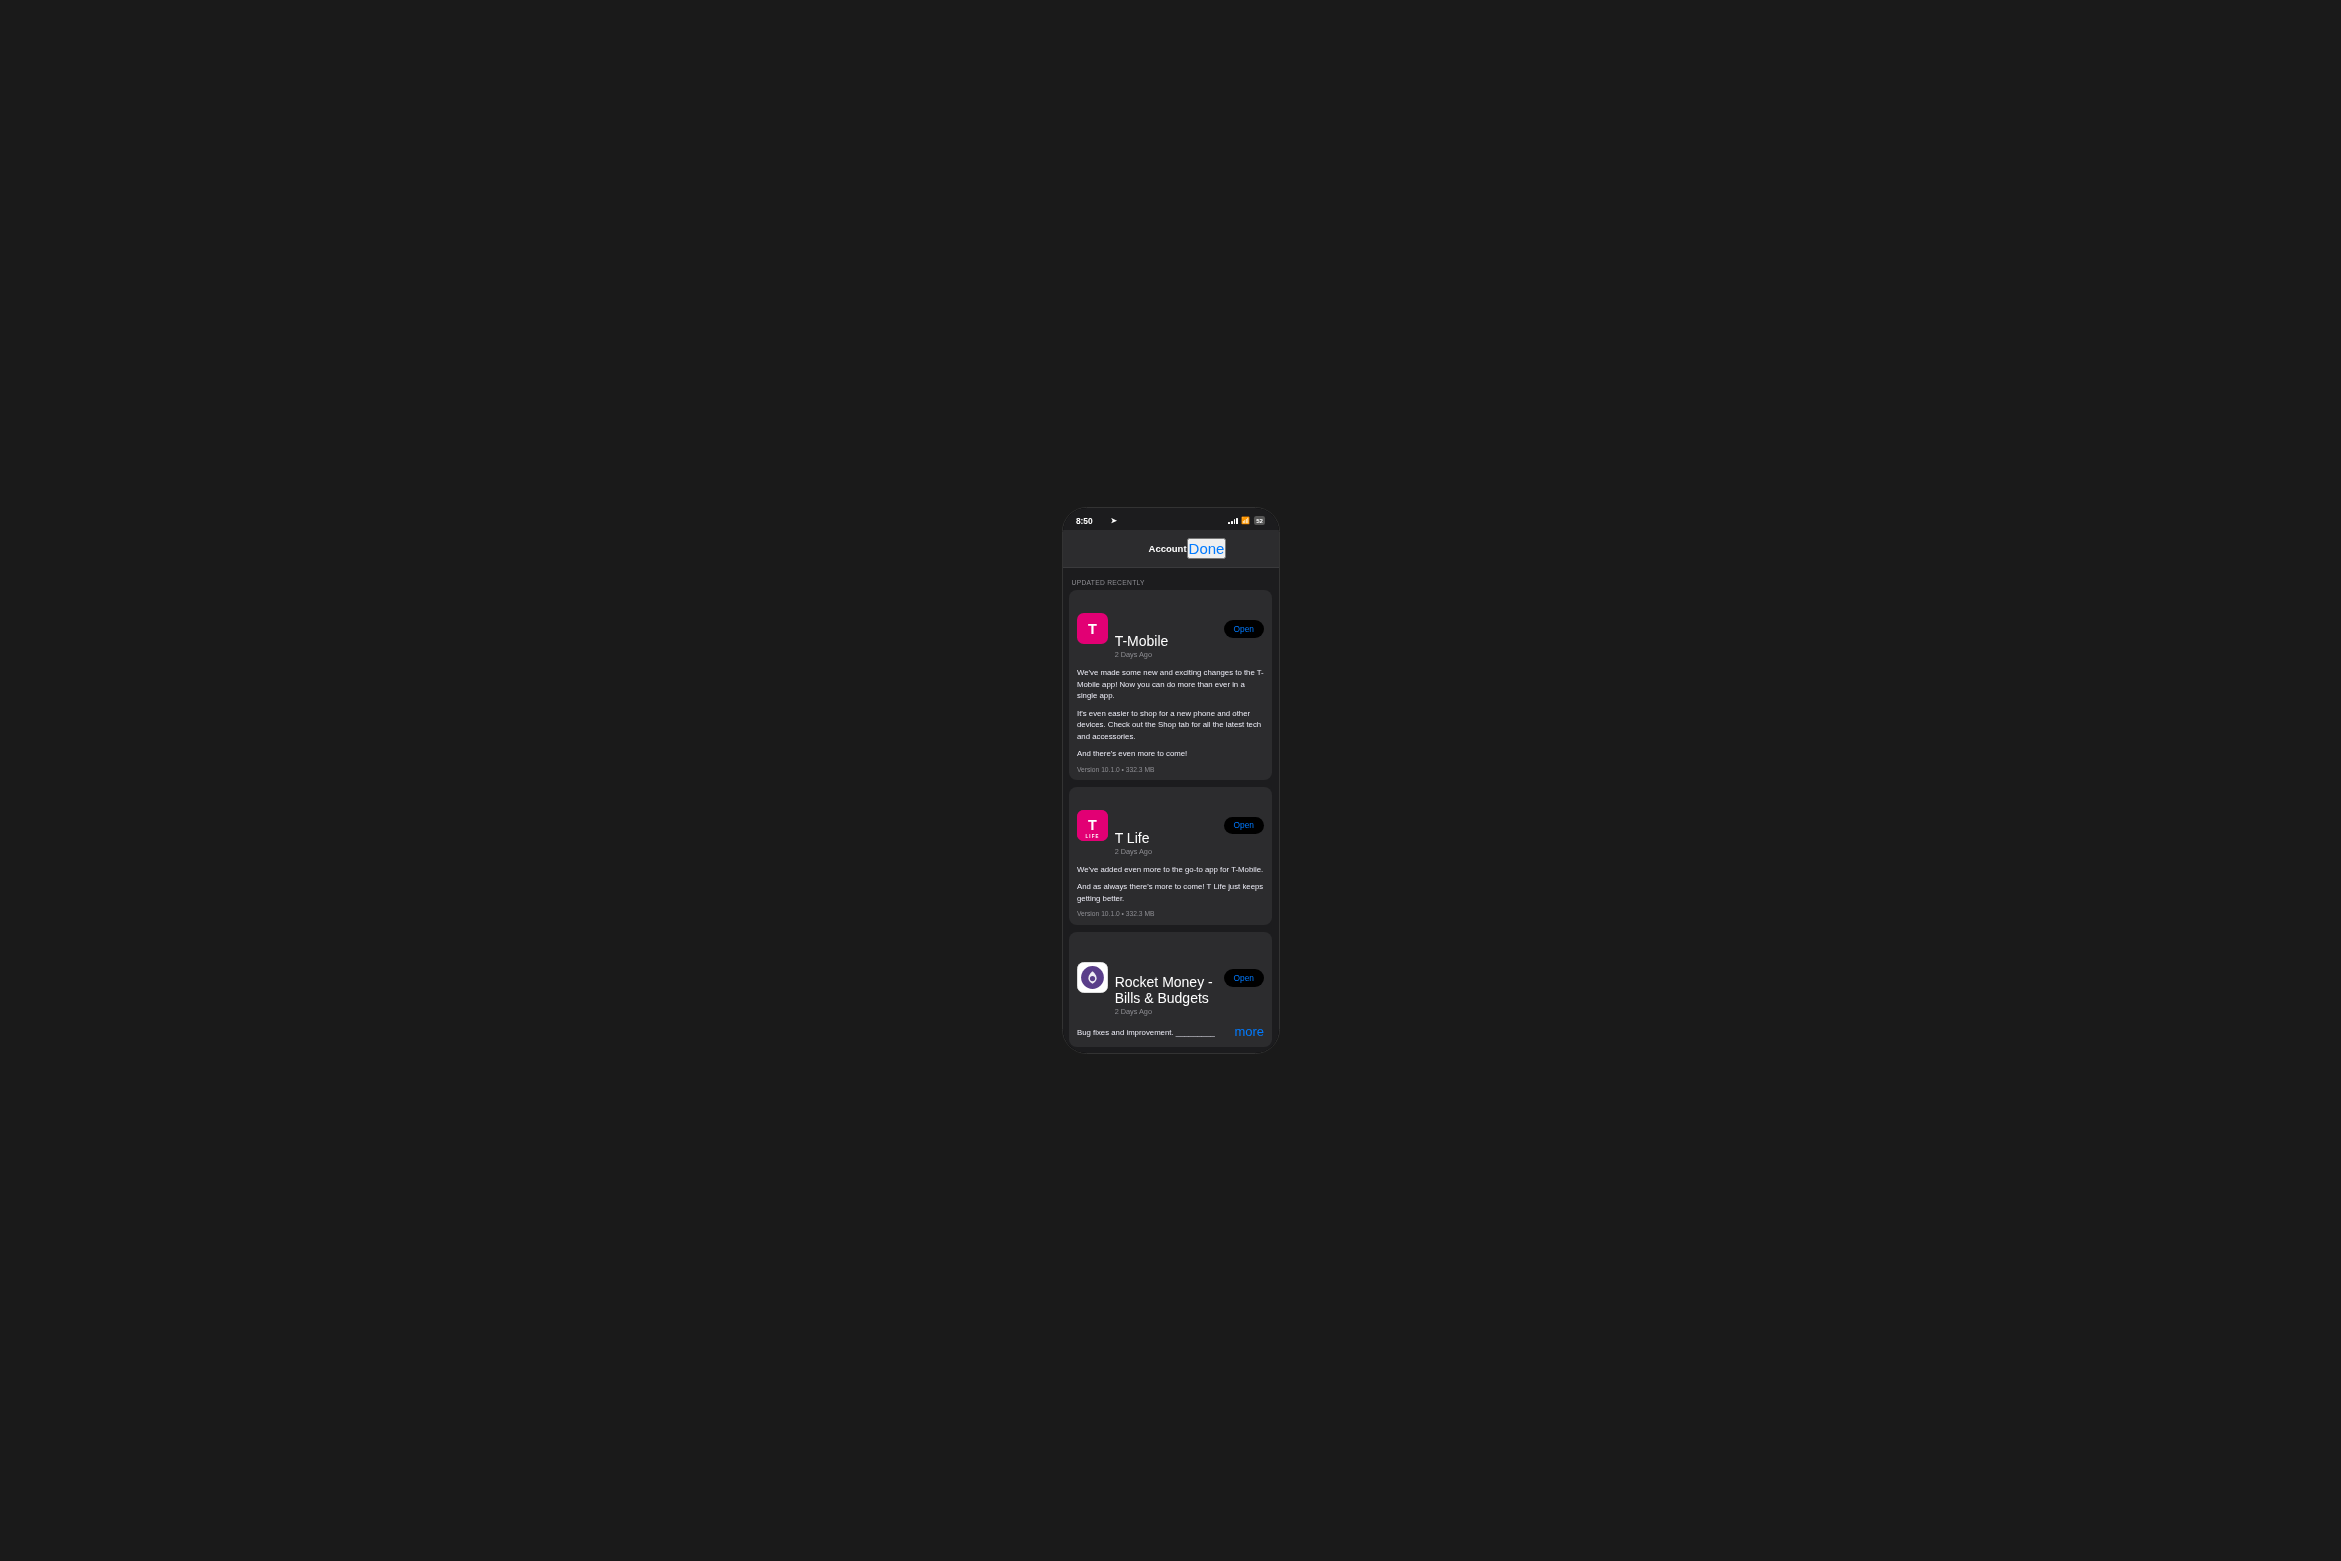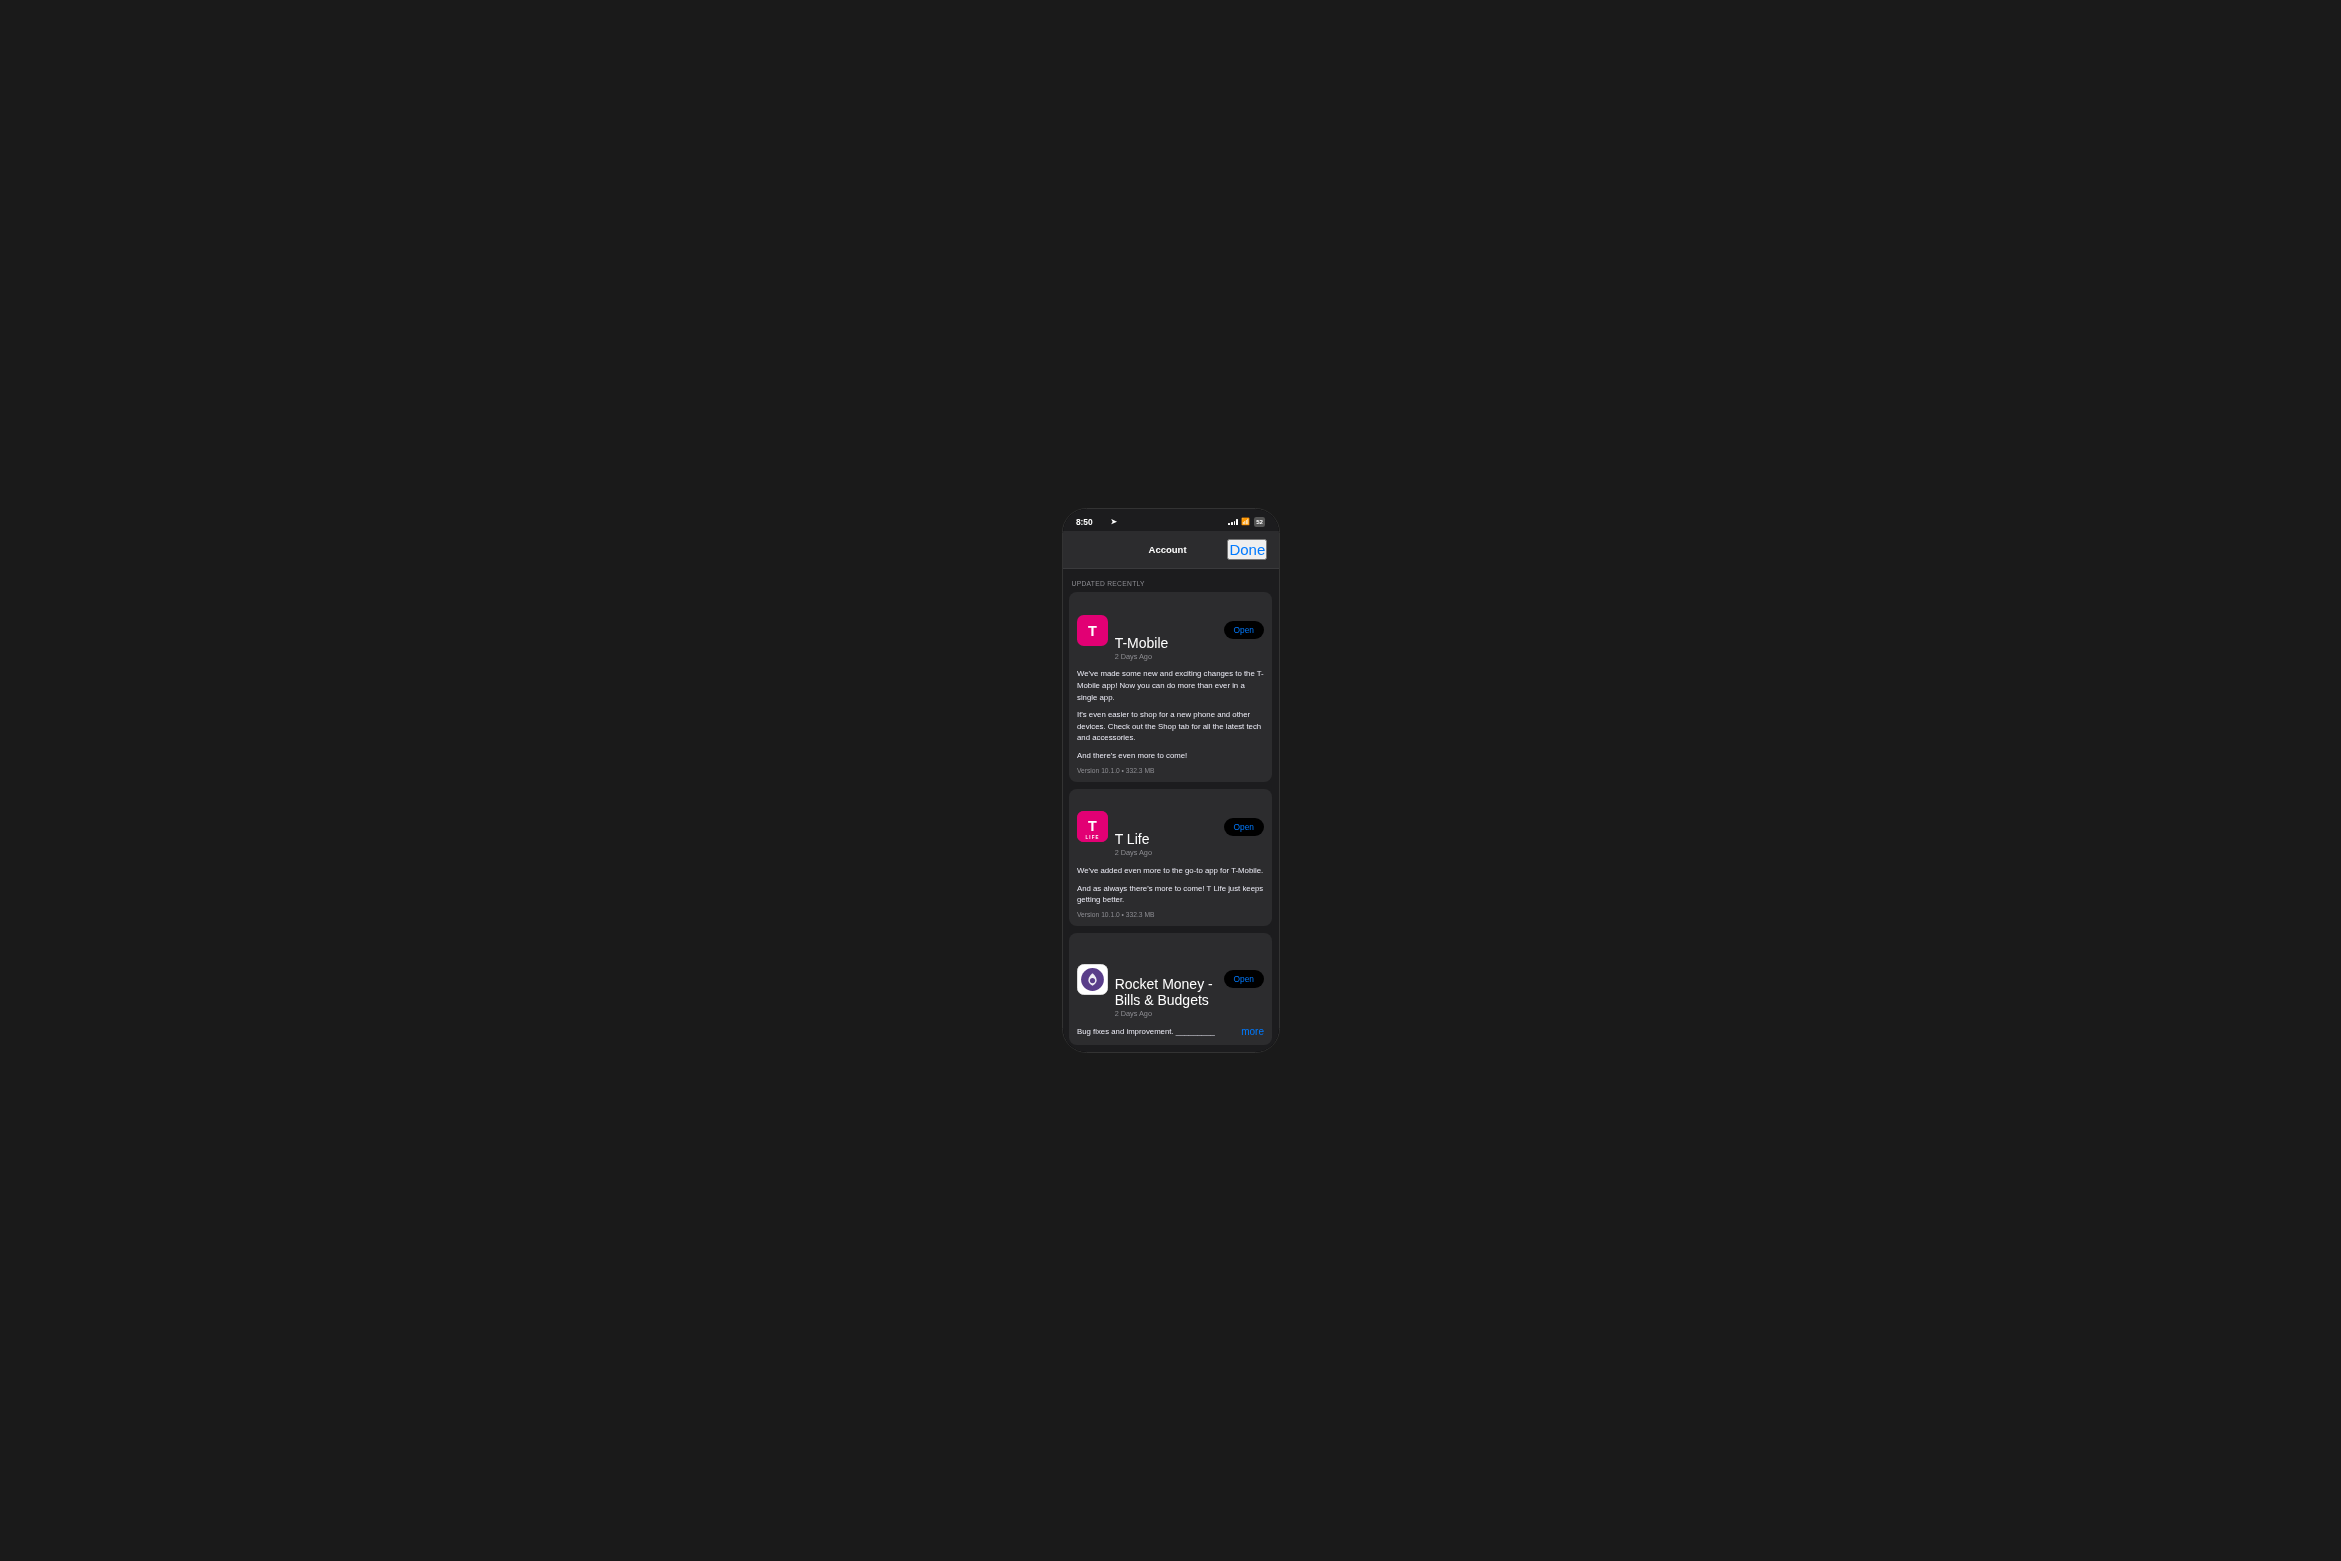--- a/index.html
+++ b/index.html
@@ -75,21 +75,21 @@
       padding: 1.1px 2.2px;
       font-size: 6.1px;
       font-weight: 700;
       color: #fff;
       position: relative;
     }
 
     .nav-bar {
       background: #2c2c2e;
       display: flex;
-      justify-content: space-between;
+      justify-content: center;
       align-items: center;
       padding: 7.8px 11.2px;
       border-bottom: 0.6px solid #3a3a3c;
     }
 
     .nav-title {
       color: #fff;
       font-size: 9.5px;
       font-weight: 600;
     }
@@ -190,21 +190,21 @@
     }
 
     .app-version {
       color: #8e8e93;
       font-size: 6.7px;
       margin-top: 5.6px;
     }
 
     .more-link {
       color: #007aff;
-      font-size: 10px;
+      font-size: 13px;
       float: right;
       padding-left: 15px;
     }
 
     .truncated-text {
       color: #ebebf5;
       font-size: 7.8px;
       line-height: 1.5;
     }
   </style>

